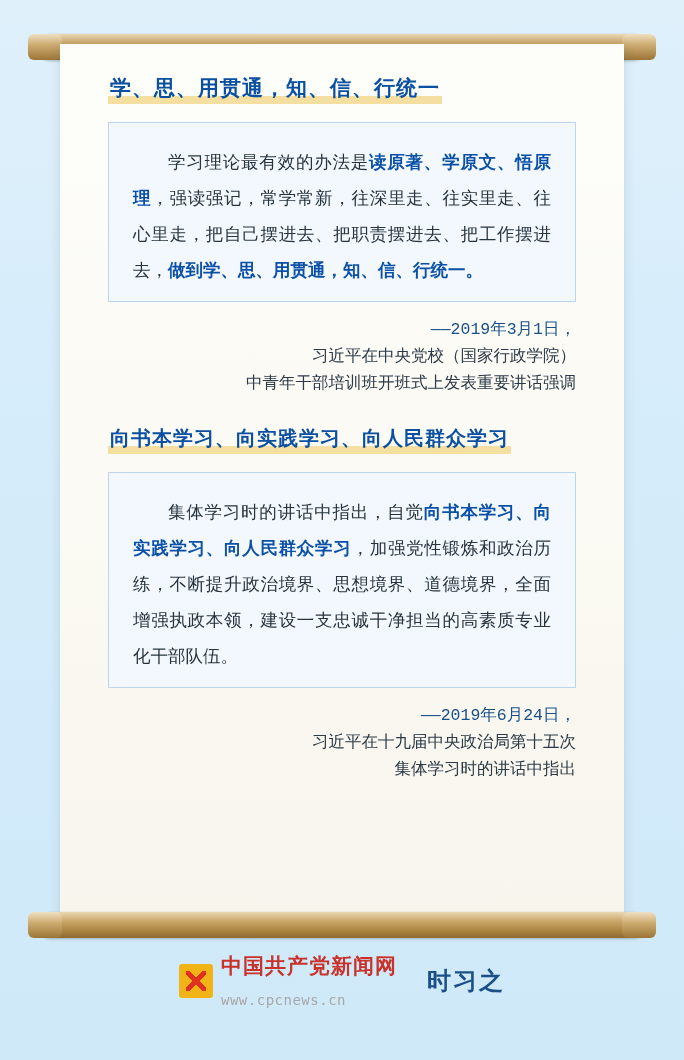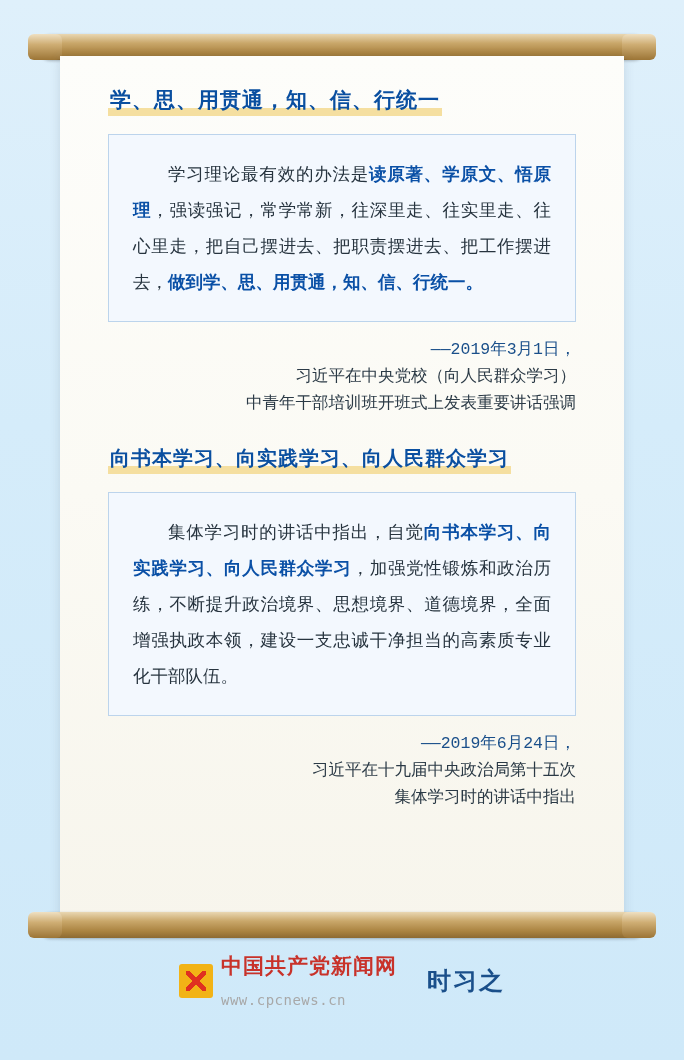--- a/index.html
+++ b/index.html
@@ -40,21 +40,21 @@
     border-radius: 6px;
     background: linear-gradient(180deg, #efe0c2 0%, #cfae74 40%, #9c7536 100%);
   }
   .rod-cap.left { left: -10px; }
   .rod-cap.right { right: -10px; }
 
   
   .paper {
     position: absolute;
     left: 60px;
-    top: 56px;
+    top: 44px;
     width: 564px;
     height: 874px;
     background: linear-gradient(180deg, #fdfdfa 0%, #fbfaf4 50%, #f7f5ec 100%);
     box-shadow: 0 2px 10px rgba(80,90,110,0.18);
   }
   .paper-inner {
     position: absolute;
     left: 0; top: 0; right: 0; bottom: 0;
     padding: 30px 48px 0 48px;
     box-sizing: border-box;
@@ -72,21 +72,21 @@
     background: linear-gradient(to top, #f5dfa0 0%, #f5dfa0 26%, rgba(245,223,160,0) 27%);
     padding: 0 2px 2px 2px;
     white-space: nowrap;
   }
   .heading.h2 { font-size: 20px; }
 
   .quote-box {
     margin-top: 18px;
     border: 1px solid #bcd4ec;
     background: #f3f8fe;
-    padding: 22px 24px 20px 24px;
+    padding: 22px 24px 12px 24px;
     box-sizing: border-box;
   }
   .quote-text {
     font-family: "DejaVu Sans", "Liberation Sans", sans-serif;
     font-size: 17.5px;
     line-height: 2.05;
     color: #27343f;
     text-align: justify;
     text-indent: 2em;
     margin: 0;
@@ -180,21 +180,21 @@
         <div class="heading">学、思、用贯通，知、信、行统一</div>
 
         <div class="quote-box">
           <p class="quote-text">
             <span>学习理论最有效的办法是</span><span class="hl">读原著、学原文、悟原理</span><span>，强读强记，常学常新，往深里走、往实里走、往心里走，把自己摆进去、把职责摆进去、把工作摆进去，</span><span class="hl">做到学、思、用贯通，知、信、行统一。</span>
           </p>
         </div>
 
         <div class="attribution">
           <div class="line1">——2019年3月1日，</div>
-          <div>习近平在中央党校（向人民群众学习）</div>
+          <div>习近平在中央党校（国家行政学院）</div>
           <div>中青年干部培训班开班式上发表重要讲话强调</div>
         </div>
       </div>
 
       <div class="gap"></div>
 
       <div class="section">
         <div class="heading h2">向书本学习、向实践学习、向人民群众学习</div>
 
         <div class="quote-box">

